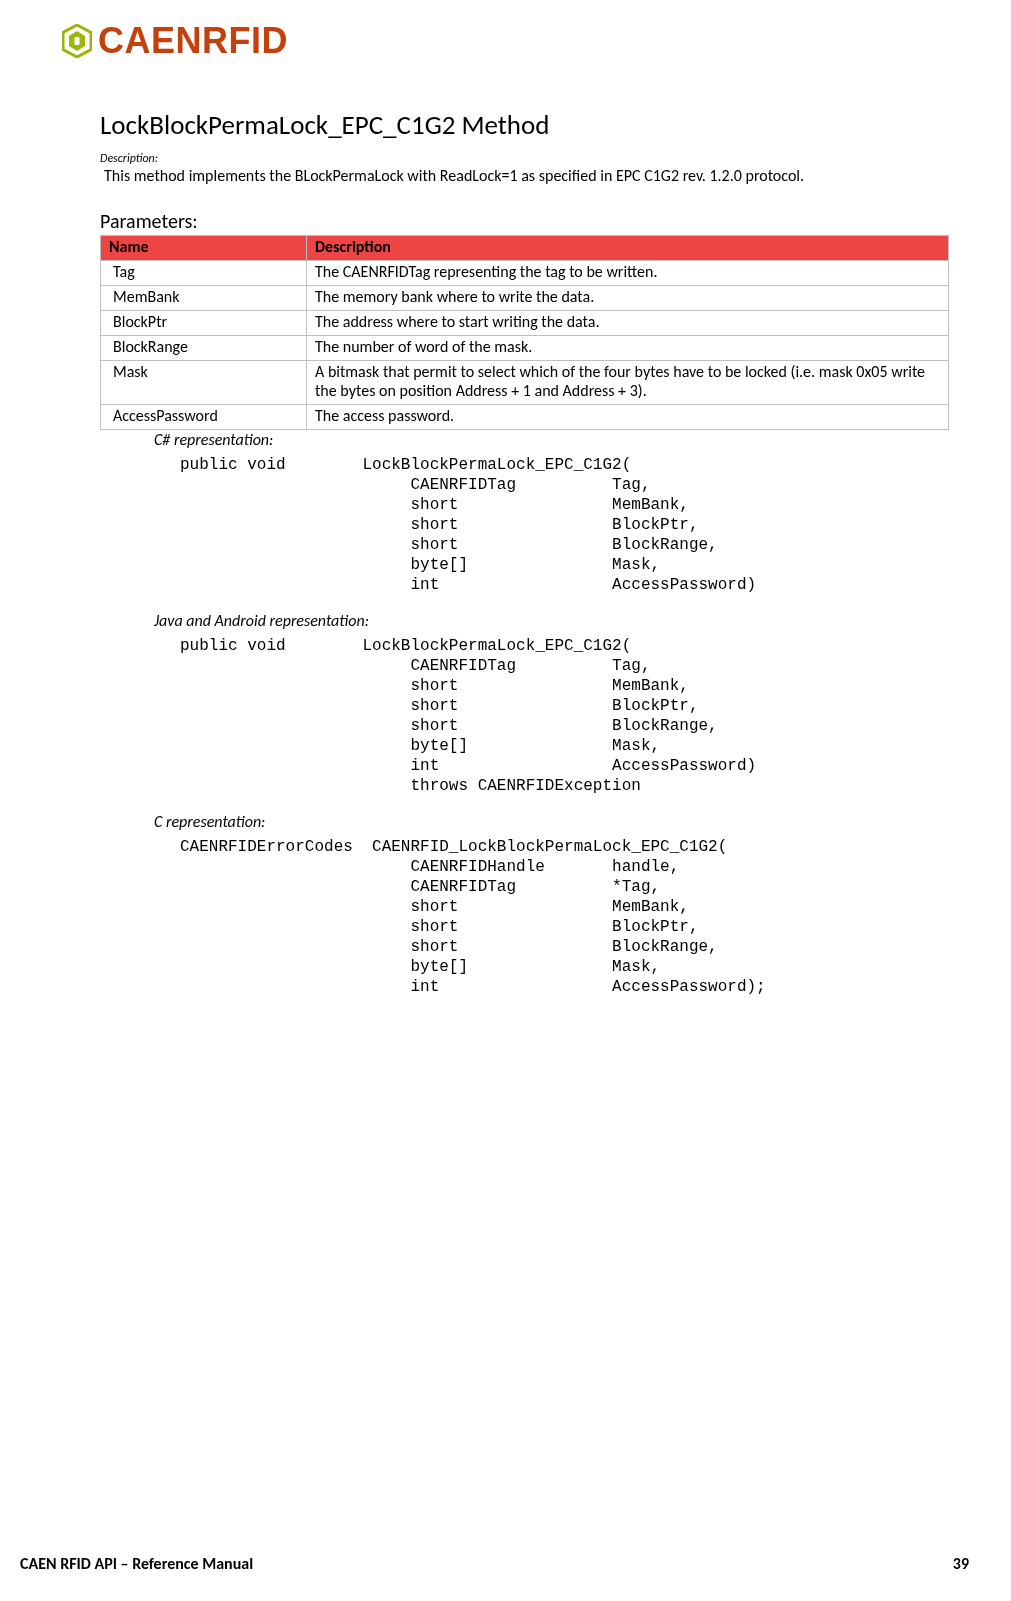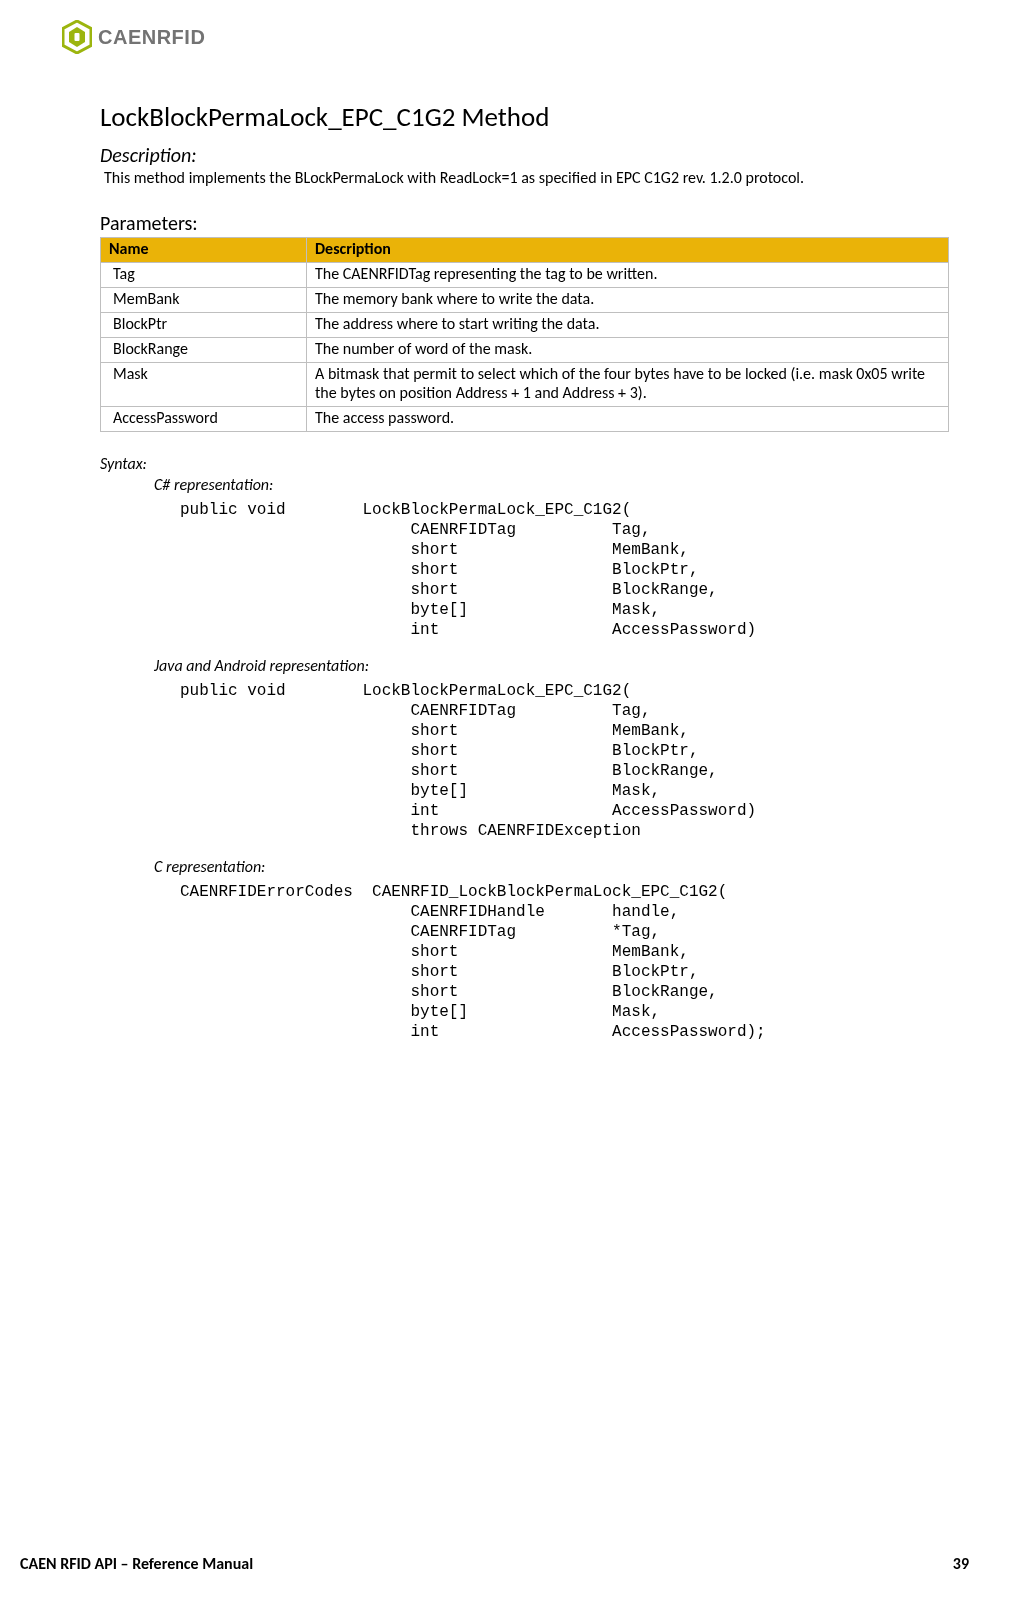--- a/index.html
+++ b/index.html
@@ -18,36 +18,36 @@
   }
   .logo-row {
     display: flex;
     align-items: center;
     gap: 6px;
     margin-bottom: 46px;
   }
   .logo-mark svg { display: block; }
   .logo-text {
     font-weight: 900;
-    font-size: 20px;
+    font-size: 36px;
     letter-spacing: 0.5px;
-    color: #737373;
+    color: #c2410c;
     font-family: Arial, sans-serif;
   }
   .content {
     padding-left: 38px;
   }
   h1 {
     font-size: 27px;
     font-weight: 400;
     margin: 0 0 10px 0;
   }
   .label-italic {
     font-style: italic;
-    font-size: 20px;
+    font-size: 12px;
     margin: 0;
   }
   .desc-text {
     font-size: 16px;
     margin: 1px 0 24px 4px;
   }
   .params-label {
     font-size: 20px;
     margin-bottom: 2px;
   }
@@ -56,21 +56,21 @@
     width: 100%;
     font-size: 16px;
   }
   table.params th, table.params td {
     border: 1px solid #bfbfbf;
     padding: 1px 8px 4px 8px;
     text-align: left;
     vertical-align: top;
   }
   table.params th {
-    background: #eab308;
+    background: #ef4444;
     font-weight: 700;
   }
   table.params td.name-col {
     width: 185px;
     padding-left: 12px;
   }
   .syntax-label {
     font-style: italic;
     font-size: 16px;
     margin: 22px 0 2px 0;
@@ -148,21 +148,20 @@
           <td class="name-col">Mask</td>
           <td>A bitmask that permit to select which of the four bytes have to be locked (i.e. mask 0x05 write the bytes on position Address + 1 and Address + 3).</td>
         </tr>
         <tr>
           <td class="name-col">AccessPassword</td>
           <td>The access password.</td>
         </tr>
       </tbody>
     </table>
 
-    <div class="syntax-label">Syntax:</div>
 
     <div class="repr-label">C# representation:</div>
     <pre class="code">public void        LockBlockPermaLock_EPC_C1G2(
                         CAENRFIDTag          Tag,
                         short                MemBank,
                         short                BlockPtr,
                         short                BlockRange,
                         byte[]               Mask,
                         int                  AccessPassword)</pre>
 

